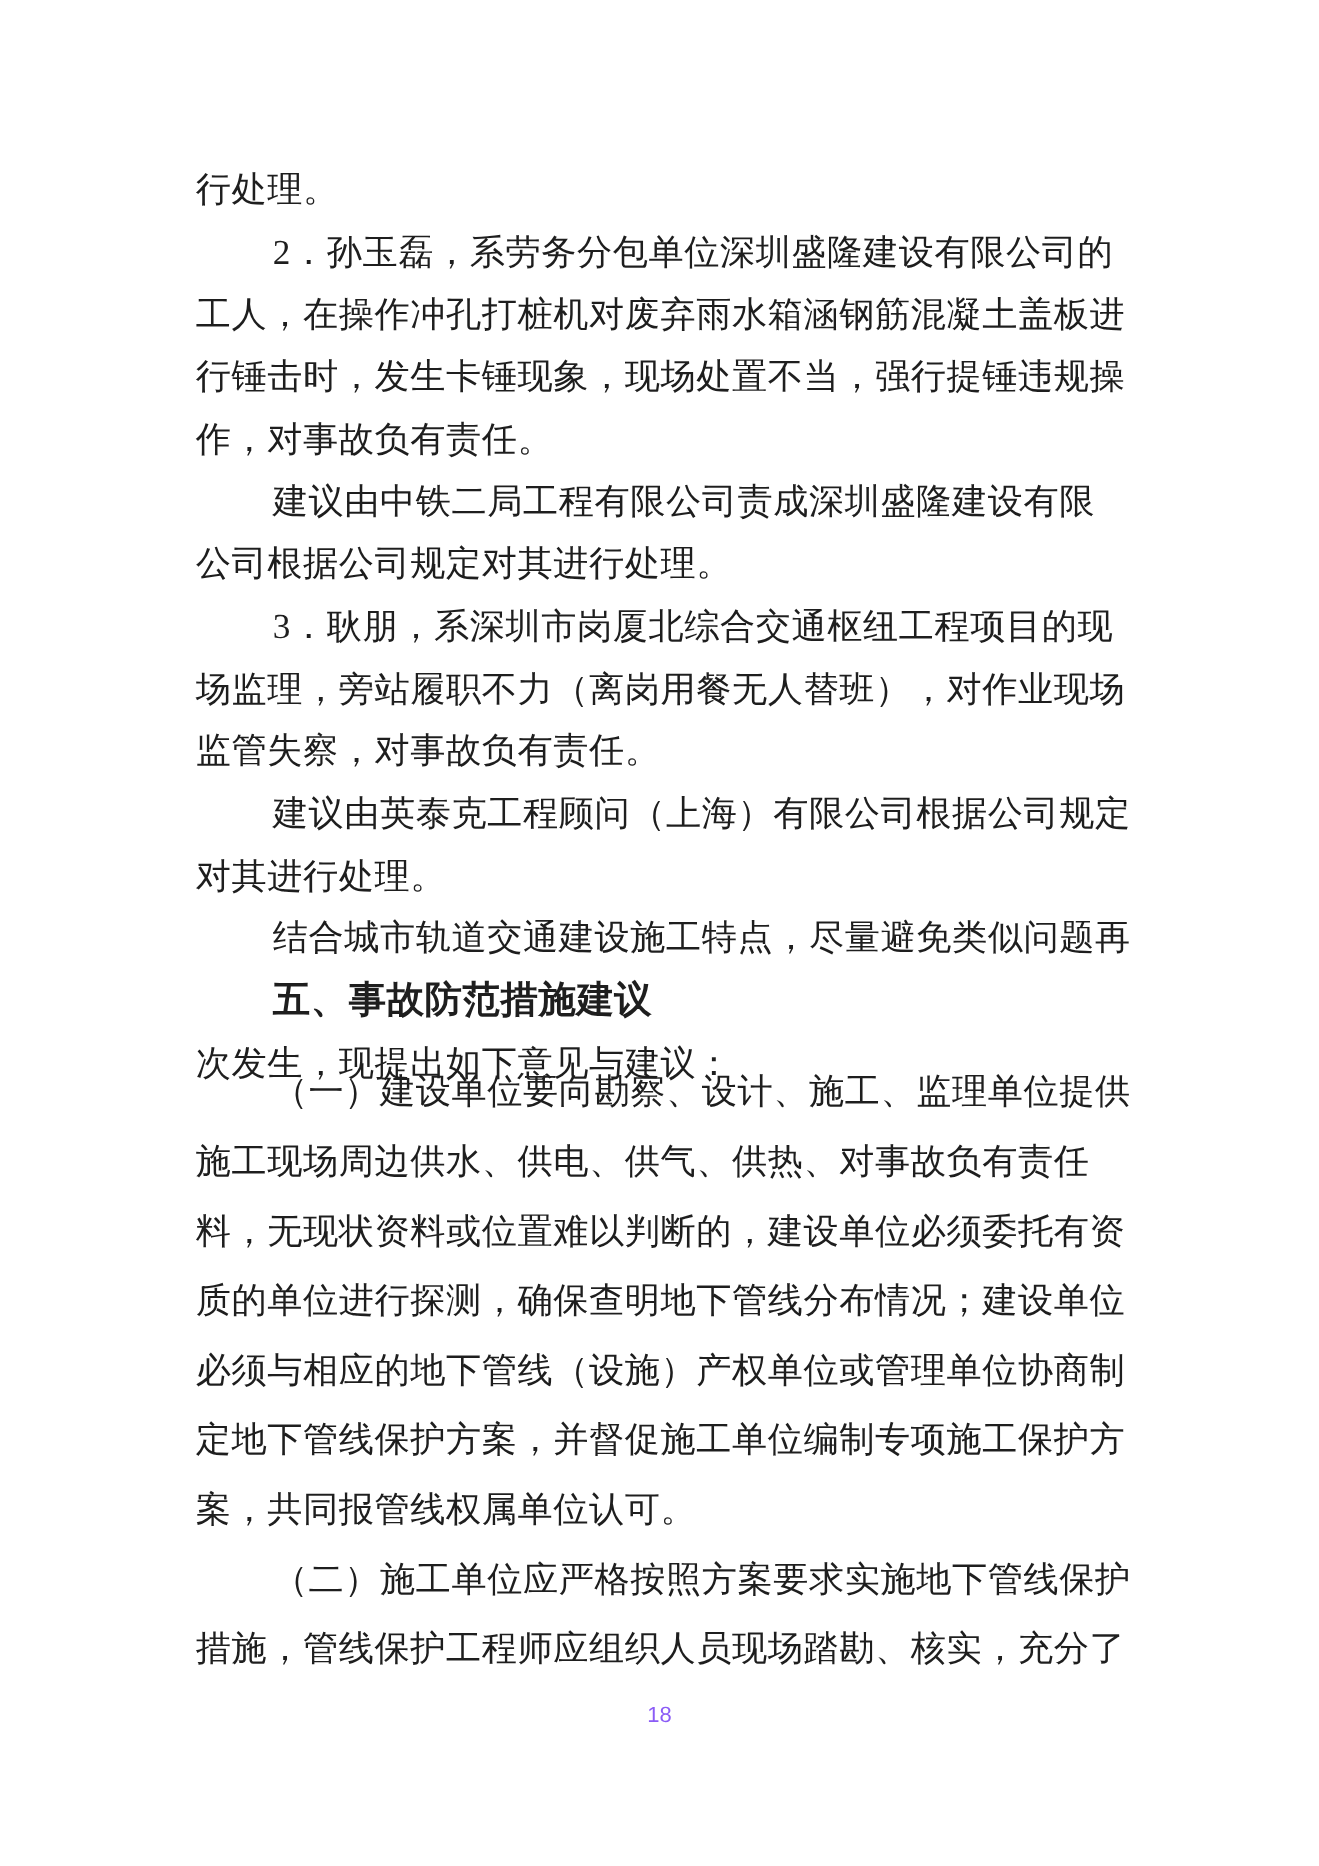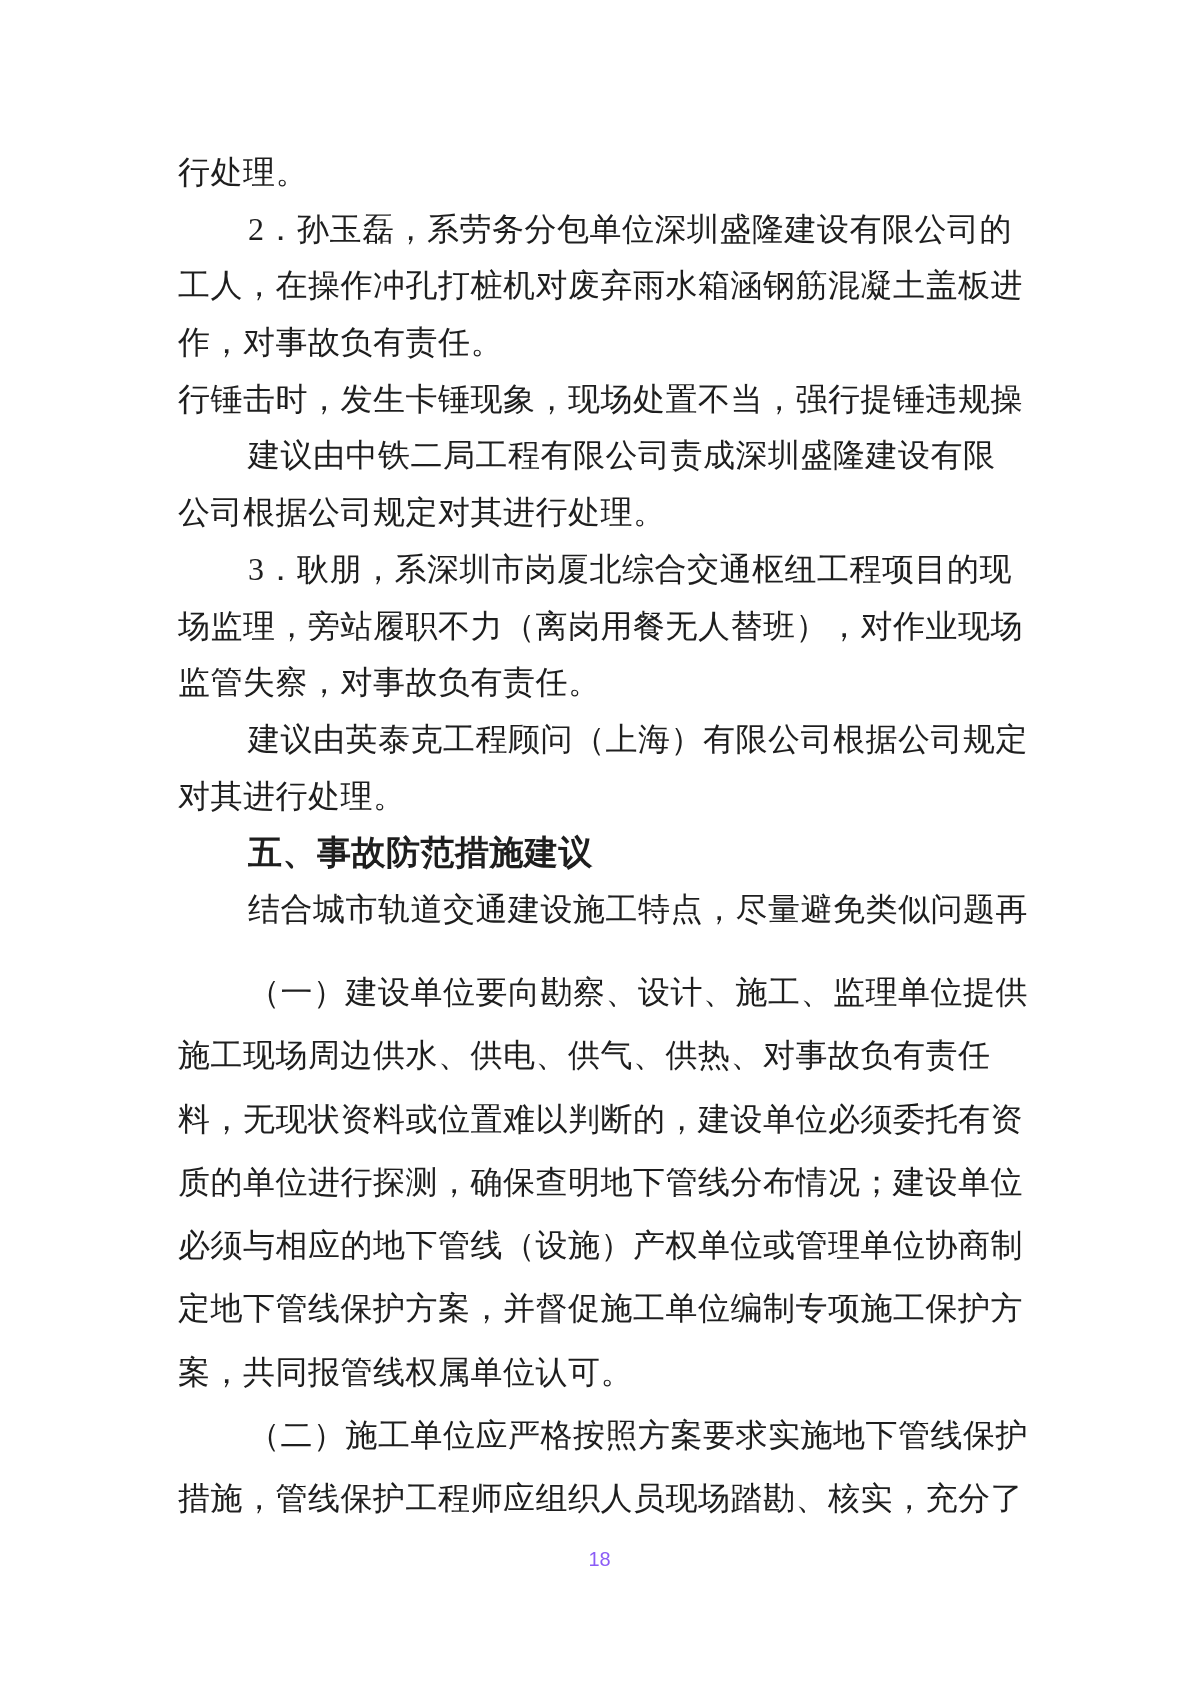--- a/index.html
+++ b/index.html
@@ -61,31 +61,32 @@
   }
 </style>
 </head>
 <body>
 
 <div class="page">
   <div class="text-block upper">
       <div class="line">行处理。</div>
       <div class="line indent">2．孙玉磊，系劳务分包单位深圳盛隆建设有限公司的</div>
       <div class="line">工人，在操作冲孔打桩机对废弃雨水箱涵钢筋混凝土盖板进</div>
+      <div class="line">行锤击时，发生卡锤现象，现场处置不当，强行提锤违规操</div>
       <div class="line">作，对事故负有责任。</div>
-      <div class="line">行锤击时，发生卡锤现象，现场处置不当，强行提锤违规操</div>
       <div class="line indent">建议由中铁二局工程有限公司责成深圳盛隆建设有限</div>
       <div class="line">公司根据公司规定对其进行处理。</div>
       <div class="line indent">3．耿朋，系深圳市岗厦北综合交通枢纽工程项目的现</div>
       <div class="line">场监理，旁站履职不力（离岗用餐无人替班），对作业现场</div>
       <div class="line">监管失察，对事故负有责任。</div>
       <div class="line indent">建议由英泰克工程顾问（上海）有限公司根据公司规定</div>
       <div class="line">对其进行处理。</div>
+      <div class="line indent">结合城市轨道交通建设施工特点，尽量避免类似问题再</div>
       <div class="line indent heading">五、事故防范措施建议</div>
-      <div class="line indent">结合城市轨道交通建设施工特点，尽量避免类似问题再</div>
+      <div class="line">次发生，现提出如下意见与建议：</div>
     </div>
   <div class="text-block lower">
       <div class="line indent">（一）建设单位要向勘察、设计、施工、监理单位提供</div>
       <div class="line">施工现场周边供水、供电、供气、供热、对事故负有责任</div>
       <div class="line">料，无现状资料或位置难以判断的，建设单位必须委托有资</div>
       <div class="line">质的单位进行探测，确保查明地下管线分布情况；建设单位</div>
       <div class="line">必须与相应的地下管线（设施）产权单位或管理单位协商制</div>
       <div class="line">定地下管线保护方案，并督促施工单位编制专项施工保护方</div>
       <div class="line">案，共同报管线权属单位认可。</div>
       <div class="line indent">（二）施工单位应严格按照方案要求实施地下管线保护</div>

